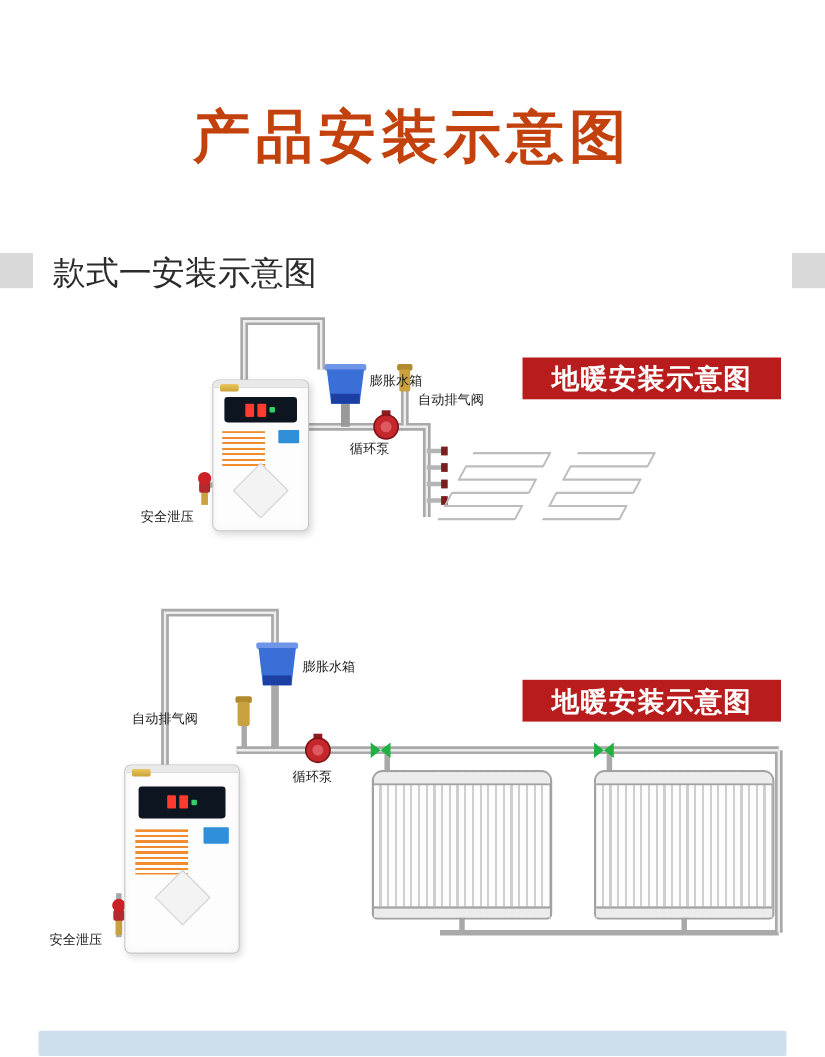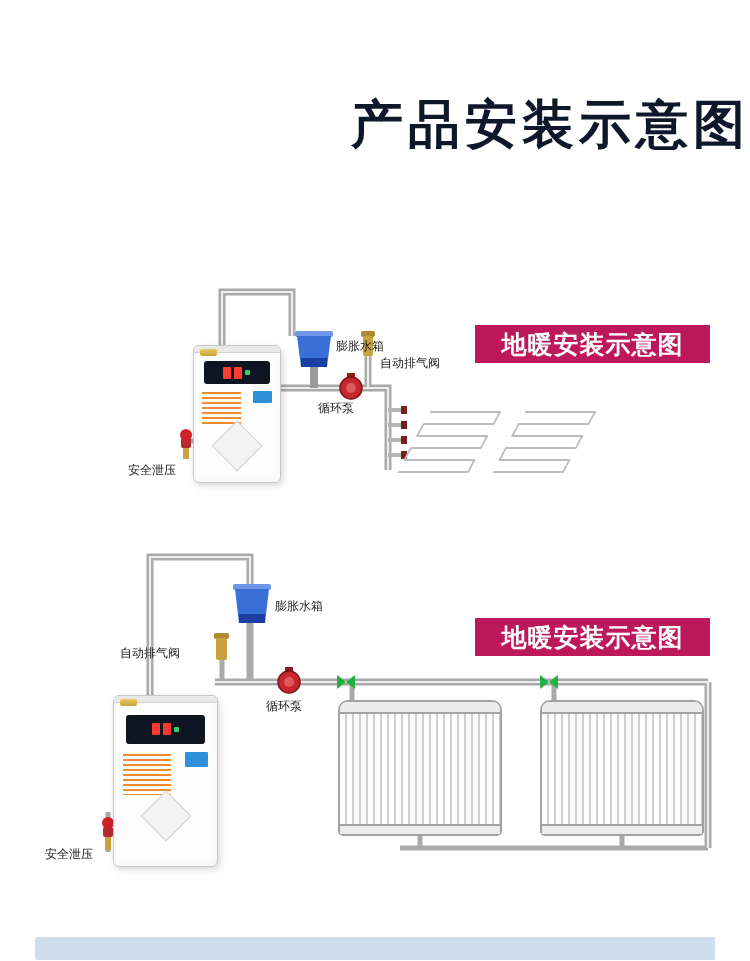--- a/index.html
+++ b/index.html
@@ -1,27 +1,27 @@
 <!DOCTYPE html>
 <html><head>
 <meta charset="utf-8">
 <style>
   html,body{margin:0;padding:0;background:#fff;}
   .page{position:relative;width:750px;height:961px;background:#ffffff;overflow:hidden;
         font-family:"Liberation Sans",sans-serif;color:#1a1a1a;}
   
-  .title{position:absolute;top:90px;left:0;width:100%;margin:0;text-align:right;
-         font-size:52px;font-weight:800;color:#0f172a;letter-spacing:5px;}
+  .title{position:absolute;top:90px;left:0;width:100%;margin:0;text-align:center;
+         font-size:52px;font-weight:800;color:#c2410c;letter-spacing:5px;}
   .section-row{position:absolute;top:228px;left:0;width:100%;height:36px;}
   .edge-bar{position:absolute;top:2px;height:32px;width:30px;background:#d9d9d9;}
   .edge-bar.left{left:0}
   .edge-bar.right{right:0}
   .section-title{position:absolute;left:48px;top:0;font-size:30px;font-weight:500;color:#2b2b2b;}
   
-  .banner{position:absolute;width:235px;height:38px;background:#be185d;color:#fff;
+  .banner{position:absolute;width:235px;height:38px;background:#b91c1c;color:#fff;
           display:flex;align-items:center;justify-content:center;
           font-size:25px;font-weight:700;letter-spacing:1px;z-index:6;}
   .banner.b1{left:475px;top:325px;}
   .banner.b2{left:475px;top:618px;}
   
   .label{position:absolute;font-size:12px;color:#1a1a1a;white-space:nowrap;z-index:6;}
   
   .pipes{position:absolute;left:0;top:0;z-index:1;}
   
   .boiler{position:absolute;background:#fdfdfd;border:1px solid #c6c6c6;border-radius:6px;
@@ -54,20 +54,25 @@
   .footer-bar{position:absolute;left:35px;top:937px;width:680px;height:23px;
           background:#cfdeec;border-radius:2px;}
 </style>
 </head>
 <body>
 
 <div class="page">
 
   <h1 class="title">产品安装示意图</h1>
 
+  <div class="section-row">
+    <div class="edge-bar left"></div>
+    <span class="section-title">款式一安装示意图</span>
+    <div class="edge-bar right"></div>
+  </div>
 
   <svg class="pipes" width="750" height="961" viewBox="0 0 750 961">
 
     <g stroke="#a9a9a9" stroke-width="7" fill="none">
       <path d="M222,352 L222,292 L292,292 L292,336"></path>
       <path d="M279,388 L388,388 L388,470"></path>
       <path d="M314,366 L314,388"></path>
       <path d="M368,388 L368,352"></path>
       <path d="M196,441 L186,441 L186,458" stroke-width="5"></path>
     </g>

